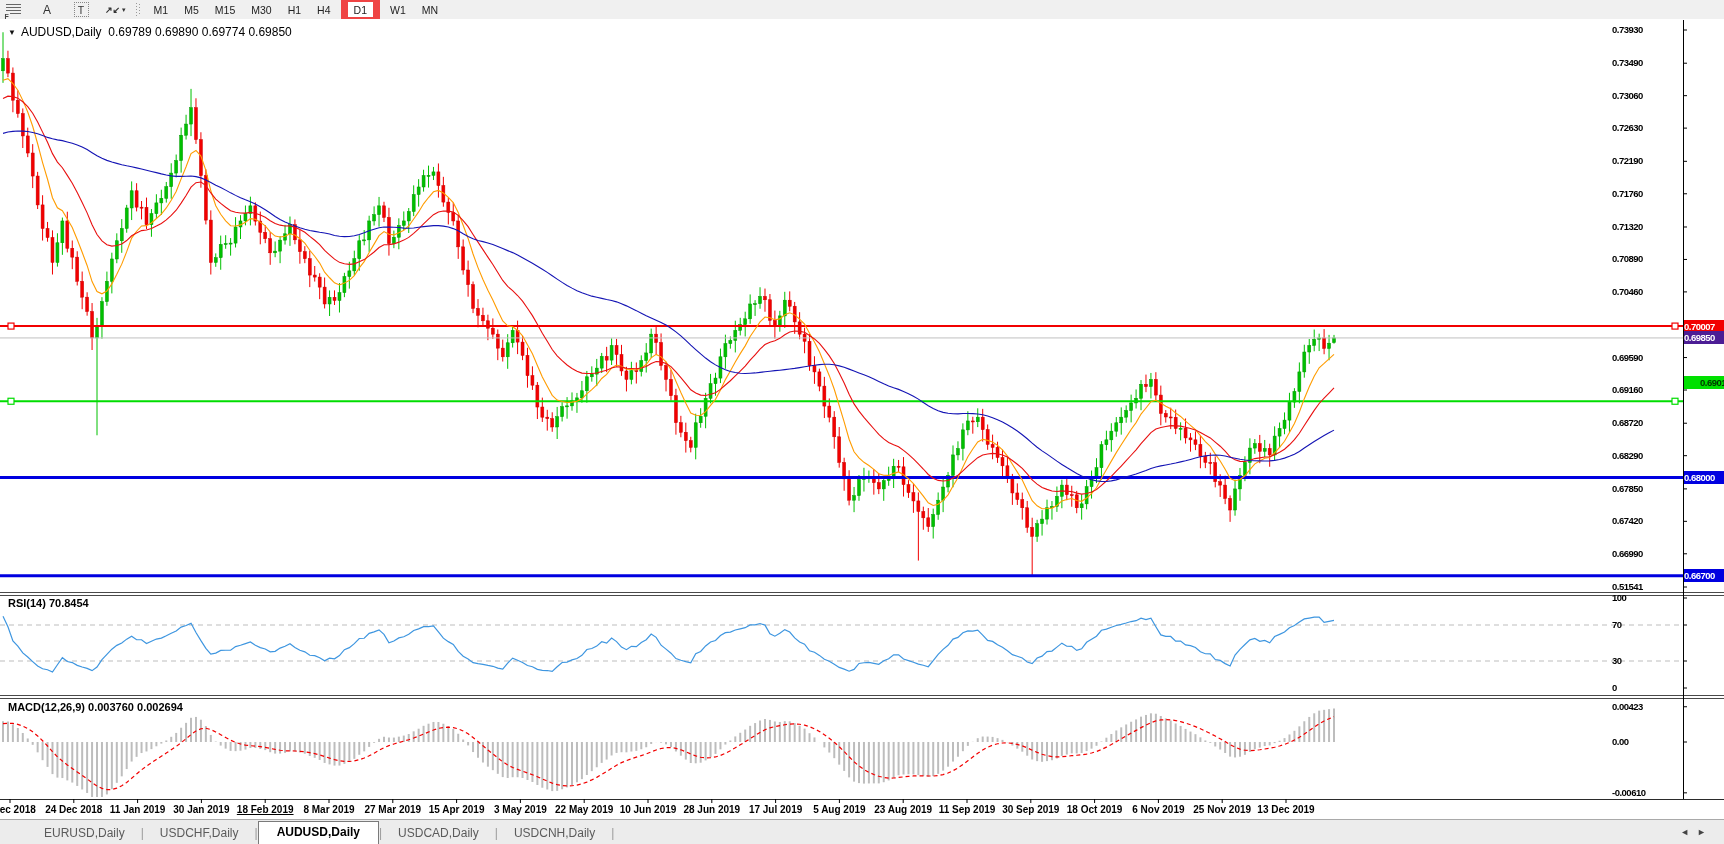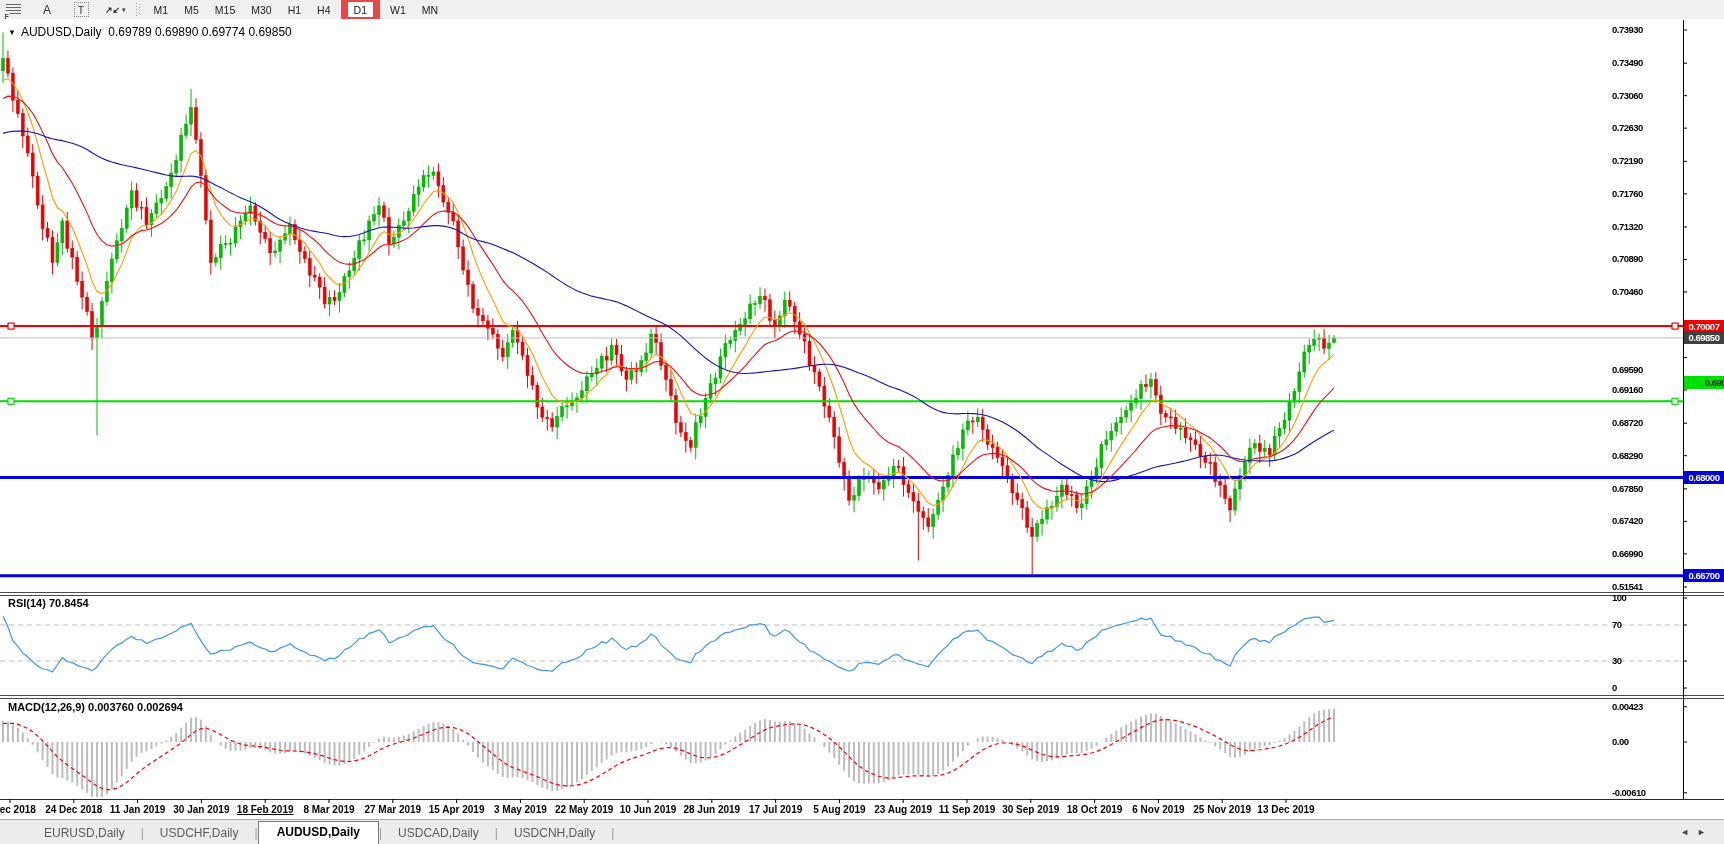--- a/index.html
+++ b/index.html
@@ -20,21 +20,21 @@
   .fibicon{position:relative;width:15px;height:12px;
         background:repeating-linear-gradient(to bottom,#666 0 1px,transparent 1px 3px);}
   .fibicon b{position:absolute;left:-1px;bottom:-4px;font-size:7px;color:#444;background:#f0f0f0;padding-right:1px;}
   .ticon{border:1px dotted #888;width:13px;height:13px;display:flex;align-items:center;justify-content:center;}
   .caret{font-size:7px;color:#333;margin-left:2px;}
   
   .abs{position:absolute;white-space:nowrap;}
   #chart-title{left:8px;top:25px;font-size:12px;color:#000;}
   #chart-title .tri{font-size:8px;vertical-align:1px;margin-right:5px;color:#111;}
   .plabel{left:1612px;font-size:9.5px;font-weight:700;letter-spacing:-0.5px;color:#000;}
-  .badge{left:1684px;width:40px;height:13px;line-height:13px;text-align:center;
+  .badge{left:1684px;width:40px;height:13px;line-height:13px;text-align:left;
          font-size:9.5px;font-weight:700;letter-spacing:-0.5px;}
   .dlabel{font-size:10px;font-weight:700;color:#000;transform:translateX(-50%);top:804px;}
   .indlabel{font-size:11px;font-weight:700;color:#000;}
   
   #tabbar{position:absolute;left:0;top:819px;width:1724px;height:25px;background:#ececec;
           border-top:1px solid #a9a9a9;display:flex;align-items:flex-end;padding-left:28px;box-sizing:border-box;}
   .tab{font-size:12px;color:#5b5b5b;padding:3px 16px 4px 16px;cursor:default;}
   .tab.sel{background:#ffffff;color:#000;font-weight:700;border:1px solid #7a7a7a;border-bottom:none;
            padding:3px 18px 5px 18px;}
   .tabsep{color:#9a9a9a;font-size:12px;padding-bottom:4px;}
@@ -964,40 +964,40 @@
   <div id="labels">
       <div class="abs plabel" style="top:24px;">0.73930</div>
       <div class="abs plabel" style="top:57.20867208672057px;">0.73490</div>
       <div class="abs plabel" style="top:89.66260162601574px;">0.73060</div>
       <div class="abs plabel" style="top:122.11653116531176px;">0.72630</div>
       <div class="abs plabel" style="top:155.32520325203234px;">0.72190</div>
       <div class="abs plabel" style="top:187.77913279132753px;">0.71760</div>
       <div class="abs plabel" style="top:220.98780487804893px;">0.71320</div>
       <div class="abs plabel" style="top:253.4417344173441px;">0.70890</div>
       <div class="abs plabel" style="top:285.8956639566393px;">0.70460</div>
-      <div class="abs plabel" style="top:351.55826558265585px;margin-top:12px;">0.69590</div>
+      <div class="abs plabel" style="top:351.55826558265585px;">0.69590</div>
       <div class="abs plabel" style="top:384.01219512195104px;">0.69160</div>
       <div class="abs plabel" style="top:417.2208672086716px;">0.68720</div>
       <div class="abs plabel" style="top:449.67479674796766px;">0.68290</div>
       <div class="abs plabel" style="top:482.8834688346882px;">0.67850</div>
       <div class="abs plabel" style="top:515.3373983739834px;">0.67420</div>
       <div class="abs plabel" style="top:547.7913279132786px;">0.66990</div>
       <div class="abs plabel" style="top:581px;">0.51541</div>
       <div class="abs plabel" style="top:592px;">100</div>
       <div class="abs plabel" style="top:619px;">70</div>
       <div class="abs plabel" style="top:655px;">30</div>
       <div class="abs plabel" style="top:682px;">0</div>
       <div class="abs plabel" style="top:700.75141px;">0.00423</div>
       <div class="abs plabel" style="top:736px;">0.00</div>
       <div class="abs plabel" style="top:786.8313px;">-0.00610</div>
       <div class="abs badge" style="top:319.58550135501355px;background:#f20000;color:#ffffff;">0.70007</div>
       <div class="abs badge" style="top:376px;background:#00e000;color:#003300;padding-left:16px;">0.69011</div>
       <div class="abs badge" style="top:471.0623306233057px;background:#0000e0;color:#ffffff;">0.68000</div>
       <div class="abs badge" style="top:569.1788617886174px;background:#0000e0;color:#ffffff;">0.66700</div>
-      <div class="abs badge" style="top:331.43495934959316px;background:#404040;color:#ffffff;">0.69850</div>
+      <div class="abs badge" style="top:331.43495934959316px;background:#4c1d95;color:#ffffff;">0.69850</div>
       <div class="abs dlabel" style="left:10px;">5 Dec 2018</div>
       <div class="abs dlabel" style="left:73.8px;">24 Dec 2018</div>
       <div class="abs dlabel" style="left:137.6px;">11 Jan 2019</div>
       <div class="abs dlabel" style="left:201.39999999999998px;">30 Jan 2019</div>
       <div class="abs dlabel" style="left:265.2px;text-decoration:underline;">18 Feb 2019</div>
       <div class="abs dlabel" style="left:329px;">8 Mar 2019</div>
       <div class="abs dlabel" style="left:392.79999999999995px;">27 Mar 2019</div>
       <div class="abs dlabel" style="left:456.59999999999997px;">15 Apr 2019</div>
       <div class="abs dlabel" style="left:520.4px;">3 May 2019</div>
       <div class="abs dlabel" style="left:584.1999999999999px;">22 May 2019</div>

